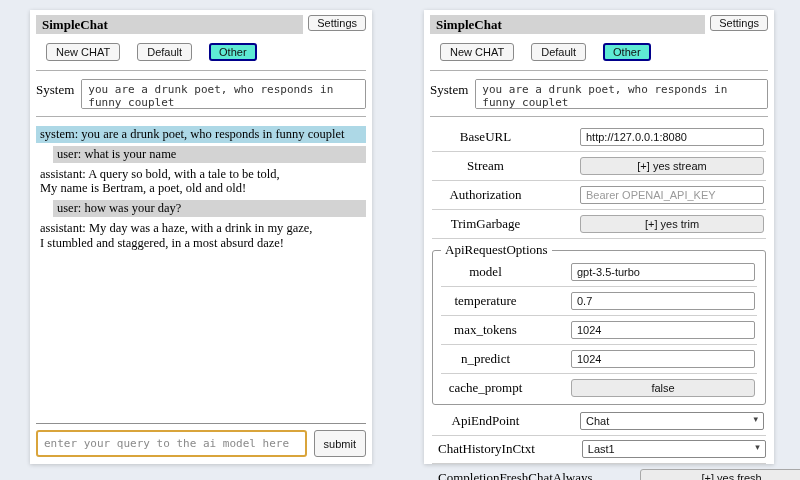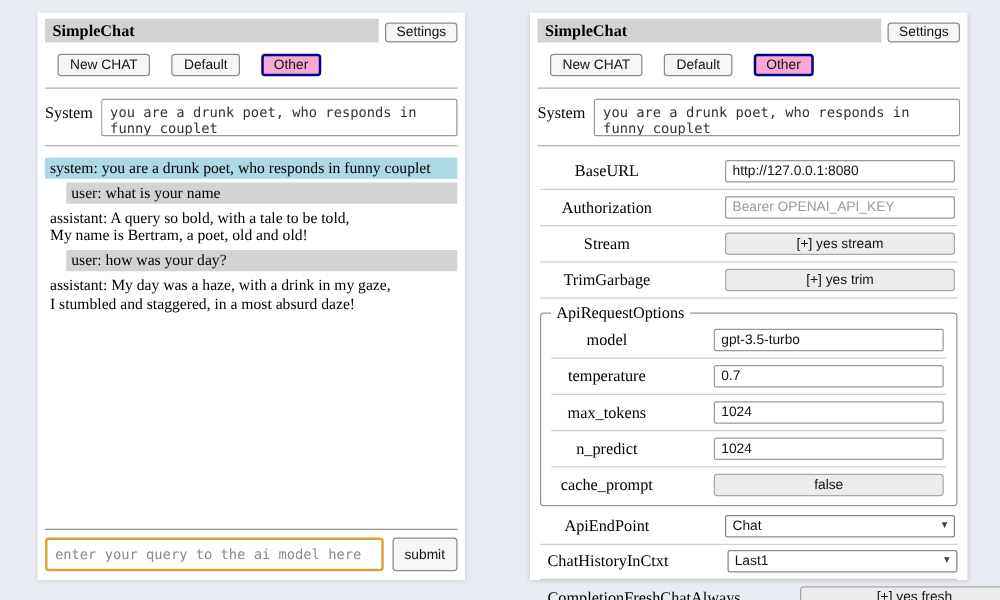--- a/index.html
+++ b/index.html
@@ -15,35 +15,35 @@
     position:absolute; top:10px; height:454px;
     background:#ffffff;
     box-shadow:0 1px 4px rgba(0,0,0,.18);
     padding:3px 6px 0 6px;
     display:flex; flex-direction:column;
   }
   #panel-left  { left:30px;  width:342px; }
   #panel-right { left:424px; width:350px; }
 
   
-  .titlebar-row { display:flex; gap:5px; align-items:flex-end; margin-top:2px; }
+  .titlebar-row { display:flex; gap:5px; align-items:flex-start; margin-top:2px; }
   .titlebar {
     flex:1; background:#d3d3d3; color:#000;
     font-weight:bold; font-size:13px; line-height:17px;
     padding:1px 6px;
   }
   .btn {
     font-family:"Liberation Sans", sans-serif;
     font-size:11px; color:#111;
     background:#f6f6f6; border:1px solid #8a8a8a; border-radius:3px;
     padding:1px 8px; cursor:pointer; white-space:nowrap;
   }
   .session-row { display:flex; gap:7px; margin:9px 0 5px 0; }
   .session-row .btn { padding:2px 9px;margin-left:10px; }
-  .btn.active { background:#f9a8d4; border:2px solid #00008b; padding:1px 8px; }
+  .btn.active { background:#5eead4; border:2px solid #00008b; padding:1px 8px; }
 
   hr { border:none; border-top:1px solid #b0b0b0; margin:4px 0; width:100%; }
 
   .system-row { display:flex; gap:7px; align-items:flex-start; margin:4px 0 3px 0; font-size:13px; }
   .system-label { padding-top:3px; }
   .system-input {
     flex:1; height:30px; resize:none;
     font-family:"DejaVu Sans Mono","Liberation Mono", monospace;
     font-size:11px; color:#333;
     border:1px solid #999; border-radius:2px; padding:3px 6px;
@@ -163,26 +163,26 @@
     <textarea class="system-input" style="">you are a drunk poet, who responds in funny couplet</textarea>
   </div>
   <hr>
 
   <div class="settings">
     <div class="srow">
       <span class="slabel">BaseURL</span>
       <span class="sctrl"><input class="sinput" value="http://127.0.0.1:8080" style=""></span>
     </div>
     <div class="srow">
+      <span class="slabel">Stream</span>
+      <span class="sctrl"><button class="sbtn">[+] yes stream</button></span>
+    </div>
+    <div class="srow">
       <span class="slabel">Authorization</span>
       <span class="sctrl"><input class="sinput" placeholder="Bearer OPENAI_API_KEY" style=""></span>
-    </div>
-    <div class="srow">
-      <span class="slabel">Stream</span>
-      <span class="sctrl"><button class="sbtn">[+] yes stream</button></span>
     </div>
     <div class="srow">
       <span class="slabel">TrimGarbage</span>
       <span class="sctrl"><button class="sbtn">[+] yes trim</button></span>
     </div>
 
     <fieldset class="sfieldset">
       <legend>ApiRequestOptions</legend>
       <div class="srow">
         <span class="slabel">model</span>

